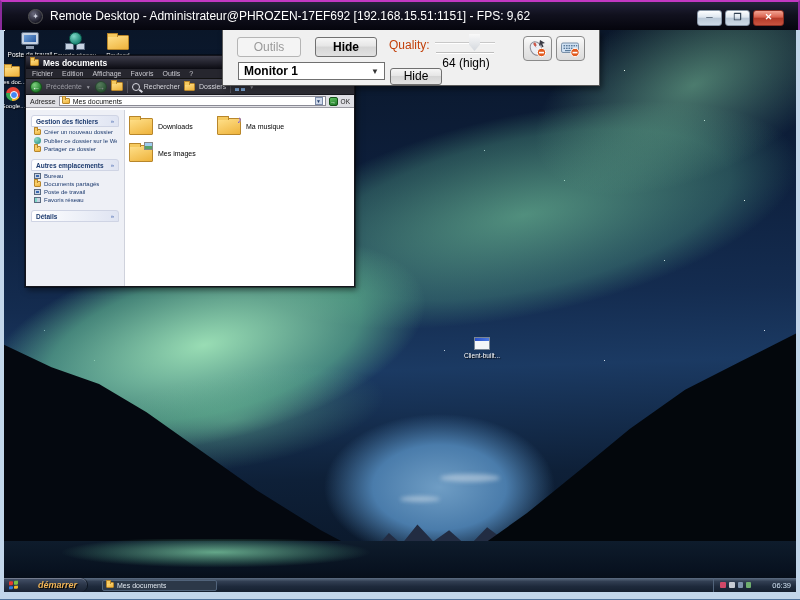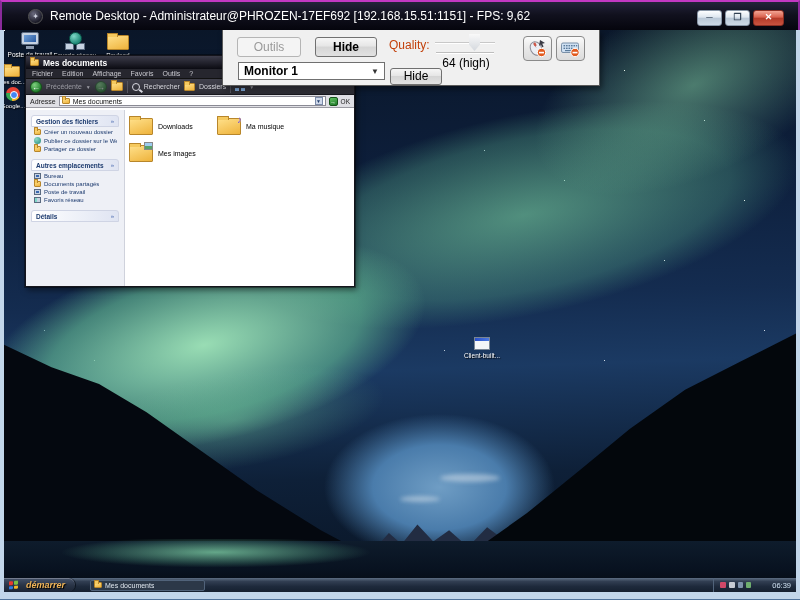--- a/index.html
+++ b/index.html
@@ -147,21 +147,21 @@
     background:linear-gradient(180deg,#fbfbfb,#e8e8e8 50%,#dcdcdc 100%);display:flex;align-items:center;justify-content:center;}
   .dropdown{position:absolute;left:15px;top:32px;width:147px;height:18px;background:#fff;border:1px solid #707070;
     display:flex;align-items:center;padding:0 5px;}
   .dropdown .dv{font-size:12px;font-weight:bold;color:#000;}
   .dropdown .arr{margin-left:auto;font-size:8px;color:#333;}
 
   
   .taskbar{position:absolute;left:0;bottom:0;width:100%;height:14px;
     background:linear-gradient(180deg,#5d6d82 0%,#313e52 25%,#1e2a3c 60%,#15202f 100%);
     display:flex;align-items:center;}
-  .startbtn{height:14px;display:flex;align-items:center;gap:8px;padding:0 10px 0 5px;
+  .startbtn{height:14px;display:flex;align-items:center;gap:20px;padding:0 10px 0 5px;
     background:linear-gradient(180deg,#46536a 0%,#2a3548 50%,#1a2434 100%);
     border-right:1px solid #0c141f;border-radius:0 7px 7px 0;box-shadow:inset 0 1px 0 rgba(255,255,255,.25);}
   .flag{width:9px;height:8px;display:grid;grid-template-columns:4px 4px;grid-template-rows:3.5px 3.5px;gap:1px;transform:skewY(-6deg);}
   .flag i{border-radius:1px;}
   .startbtn .st{font-size:9px;font-weight:bold;font-style:italic;color:#f0b456;text-shadow:1px 1px 1px #000;}
   .taskbtn{margin-left:14px;width:115px;height:11px;background:#2c3848;border:1px solid #51637a;border-radius:2px;
     display:flex;align-items:center;gap:3px;padding:0 3px;}
   .taskbtn span{font-size:7px;color:#dfe6ee;white-space:nowrap;overflow:hidden;}
   .tray{margin-left:auto;height:14px;display:flex;align-items:center;gap:3px;padding:0 5px 0 6px;border-left:1px solid #51637a;}
   .tico{width:6px;height:6px;border-radius:1px;}

